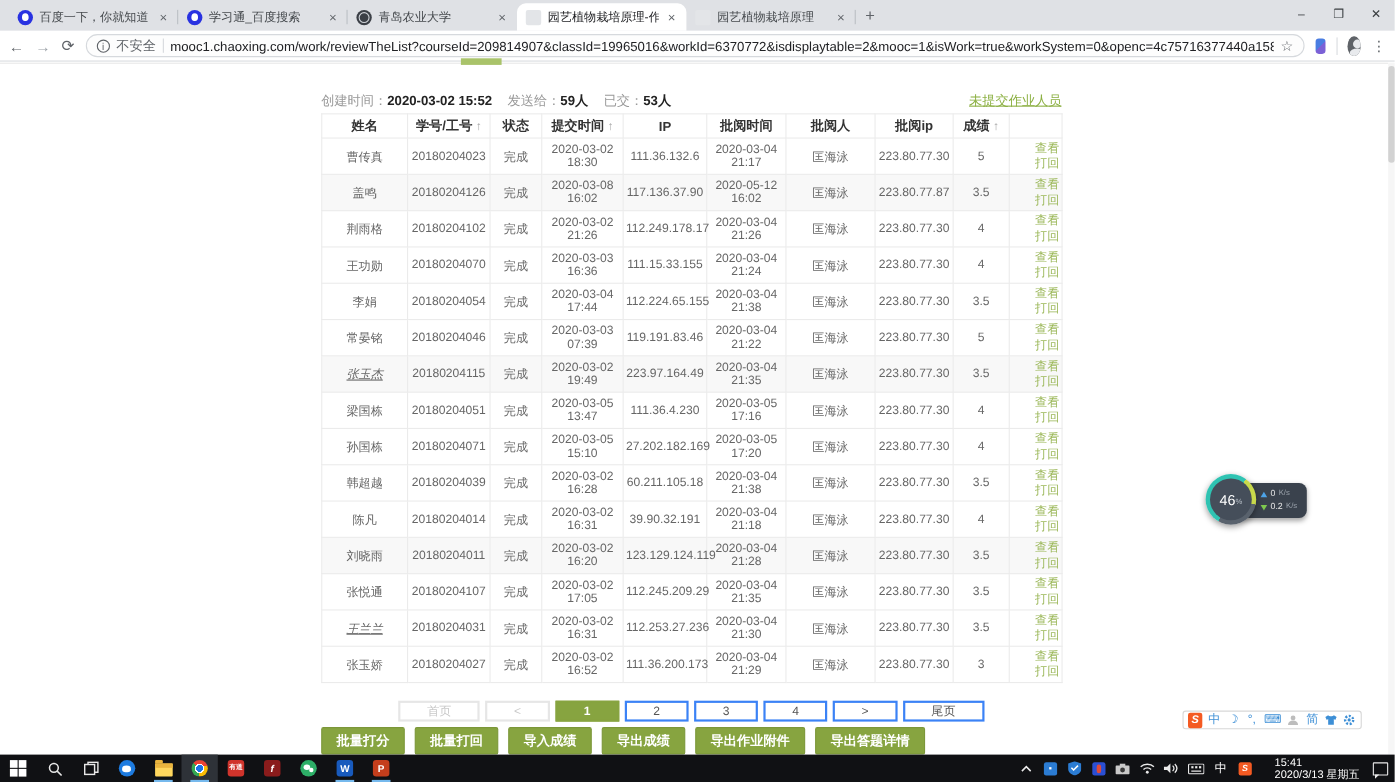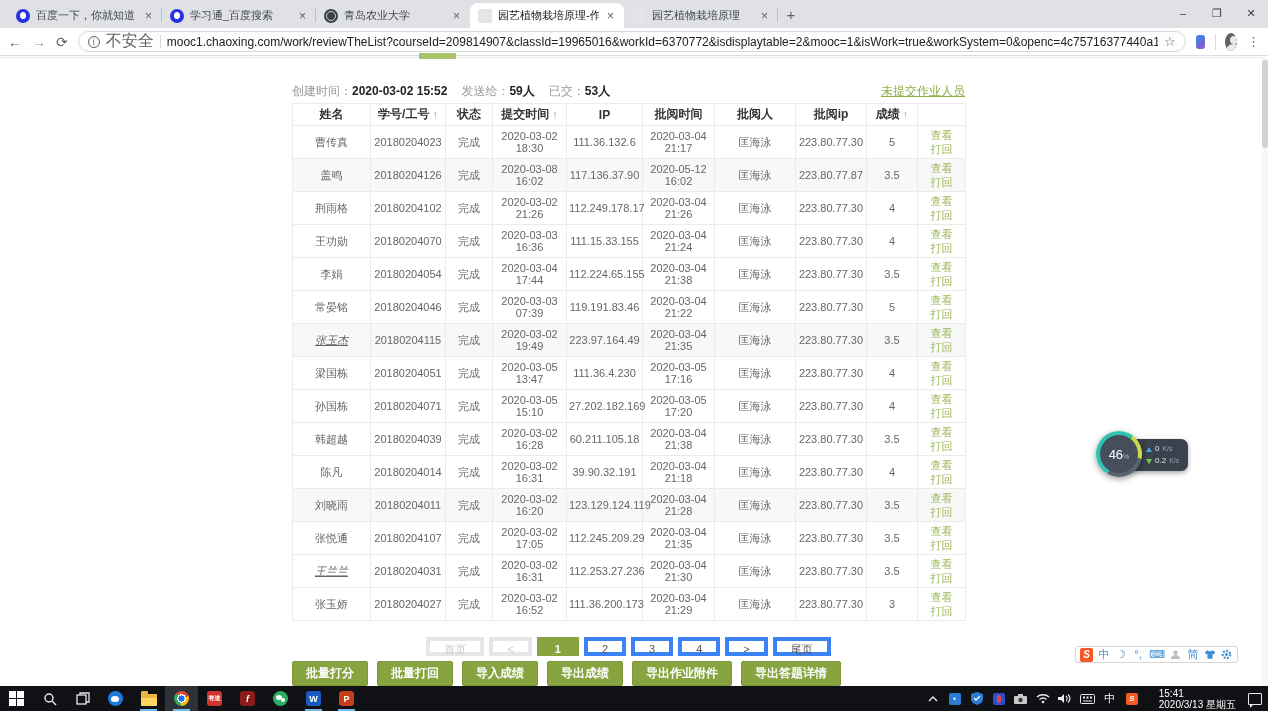--- a/index.html
+++ b/index.html
@@ -22,21 +22,21 @@
   .newtab-btn { width:26px; height:25px; font-size:15px; color:#5f6368; text-align:center; line-height:24px; }
   .win-controls { position:absolute; right:0; top:0; height:28px; display:flex; }
   .win-btn { width:34px; height:28px; text-align:center; line-height:26px; font-size:11px; color:#3c4043; }
 
   
   .toolbar { position:absolute; left:0; top:28px; width:100%; height:28px; background:#fff; border-bottom:1px solid #dadce0; display:flex; align-items:center; padding:0 8px; gap:10px; }
   .nav-ic { font-size:14px; color:#5f6368; width:18px; text-align:center; }
   .nav-ic.dim { color:#9aa0a6; }
   .omnibox { flex:1; height:21px; border:1px solid #d6d9dd; border-radius:11px; background:#fdfdfd; display:flex; align-items:center; padding:0 9px; gap:6px; max-width:1108px; }
   .info-ic { width:12px; height:12px; border:1px solid #5f6368; border-radius:50%; color:#5f6368; font-size:9px; line-height:10px; text-align:center; flex:0 0 12px; }
-  .sec-text { font-size:16px; color:#5f6368; white-space:nowrap; }
+  .sec-text { font-size:12px; color:#5f6368; white-space:nowrap; }
   .om-sep { width:1px; height:13px; background:#d6d9dd; }
   .url-text { font-size:12px; color:#202124; white-space:nowrap; overflow:hidden; flex:1; }
   .star { margin-left:auto; font-size:13px; color:#5f6368; }
   .ext-ic { width:14px; height:14px; background:linear-gradient(135deg,#4a7de2 50%,#7b61d6 50%); border-radius:3px; }
   .tb-sep { width:1px; height:16px; background:#dadce0; }
   .avatar { width:18px; height:18px; border-radius:50%; background:#5f6368; position:relative; overflow:hidden; }
   .avatar::before { content:""; position:absolute; left:5px; top:3px; width:8px; height:8px; border-radius:50%; background:#e8eaed; }
   .avatar::after { content:""; position:absolute; left:2px; top:11px; width:14px; height:9px; border-radius:50%; background:#e8eaed; }
   .menu-dots { font-size:13px; color:#5f6368; }
 
@@ -48,24 +48,24 @@
   .meta-row b { color:#222; font-weight:bold; }
   .unsubmitted-link { position:absolute; right:0; top:0; color:#8cb043; text-decoration:underline; font-size:12px; cursor:pointer; }
 
   .data-table { position:absolute; left:292px; top:46px; width:673px; border-collapse:collapse; table-layout:fixed; font-size:11px; color:#666; }
   .data-table th { height:22px; font-size:12px; color:#333; font-weight:bold; background:#fff; }
   .data-table th, .data-table td { border:1px solid #ebebeb; text-align:center; padding:0 2px; }
   .data-table td { height:33px; }
   .data-table tbody tr:nth-child(5n+2) { background:#f8f8f8; }
   .sort { color:#a6a6a6; font-size:11px; margin-left:3px; }
   .u-name { text-decoration:underline;font-style:italic; }
-  .act a { display:block; color:#9cb85a; text-decoration:none; line-height:14px; cursor:pointer; }
+  .act a { display:block; color:#9cb85a; text-decoration:none; line-height:14px; cursor:pointer;text-align:right; }
 
   .pagination { position:absolute; left:292px; top:580px; width:673px; display:flex; justify-content:center; gap:5px; font-size:11px; }
-  .pg { min-width:18px; height:19px; line-height:17px; padding:0 14px; border:4px solid #3b82f6; background:#fff; color:#555; text-align:center; cursor:pointer; }
+  .pg { min-width:18px; height:19px; line-height:17px; padding:0 24px; border:2px solid #3b82f6; background:#fff; color:#555; text-align:center; cursor:pointer; }
   .pg.disabled { color:#c8c8c8; border-color:#e6e6e6; cursor:default; }
   .pg.current { background:#87a440; border-color:#87a440; color:#fff; font-weight:bold; }
 
   .btn-row { position:absolute; left:292px; top:604px; display:flex; gap:9px; }
   .gbtn { background:#87a440; border:1px solid #7c9739; color:#fff; font-size:12px; font-weight:bold; padding:3px 13px; border-radius:2px; cursor:pointer; font-family:inherit; }
 
   
   .scrollbar { position:absolute; right:0; top:0; width:6px; height:629px; background:#f6f6f6; }
   .scroll-thumb { position:absolute; right:0; top:3px; width:6px; height:88px; background:#d2d2d2; border-radius:3px; }
 

